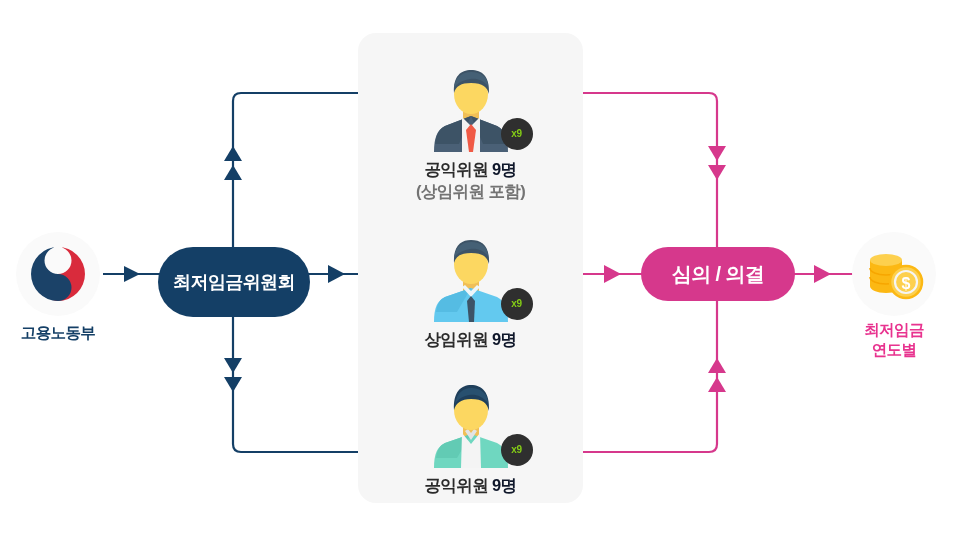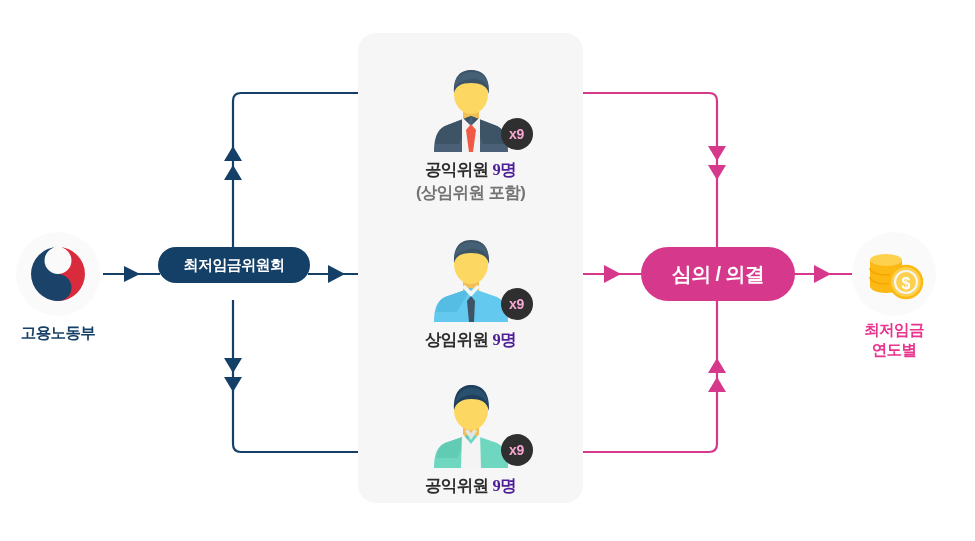--- a/index.html
+++ b/index.html
@@ -49,38 +49,37 @@
     margin: 0 auto;
   }
   .badge {
     position: absolute;
     right: -12px;
     bottom: 2px;
     width: 32px;
     height: 32px;
     border-radius: 50%;
     background: #2f2f2f;
-    color: #f9a8d4;
-    font-size: 14px;
+    color: #84cc16;
+    font-size: 10px;
     font-weight: bold;
     line-height: 32px;
     text-align: center;
     letter-spacing: -0.3px;
   }
   .member-label {
     margin-top: 6px;
     font-size: 16.5px;
     font-weight: bold;
     color: #2b2b2b;
     letter-spacing: -0.6px;
     line-height: 22px;
   }
   .member-label .num {
-    color: #4c1d95;
-    font-family: Liberation Serif, serif;
+    color: #0f172a;
   }
   .member-sub {
     font-size: 16.5px;
     font-weight: bold;
     color: #737373;
     letter-spacing: -0.6px;
     line-height: 22px;
   }
 
   
@@ -91,23 +90,23 @@
     justify-content: center;
     border-radius: 999px;
     color: #ffffff;
     font-weight: bold;
     letter-spacing: -0.6px;
   }
   .pill-blue {
     left: 158px;
     top: 247px;
     width: 152px;
-    height: 36px;
+    height: 70px;
     background: #143f66;
-    font-size: 15px;
+    font-size: 18px;
   }
   .pill-pink {
     left: 641px;
     top: 247px;
     width: 154px;
     height: 54px;
     background: #d6388c;
     font-size: 20px;
   }
 

